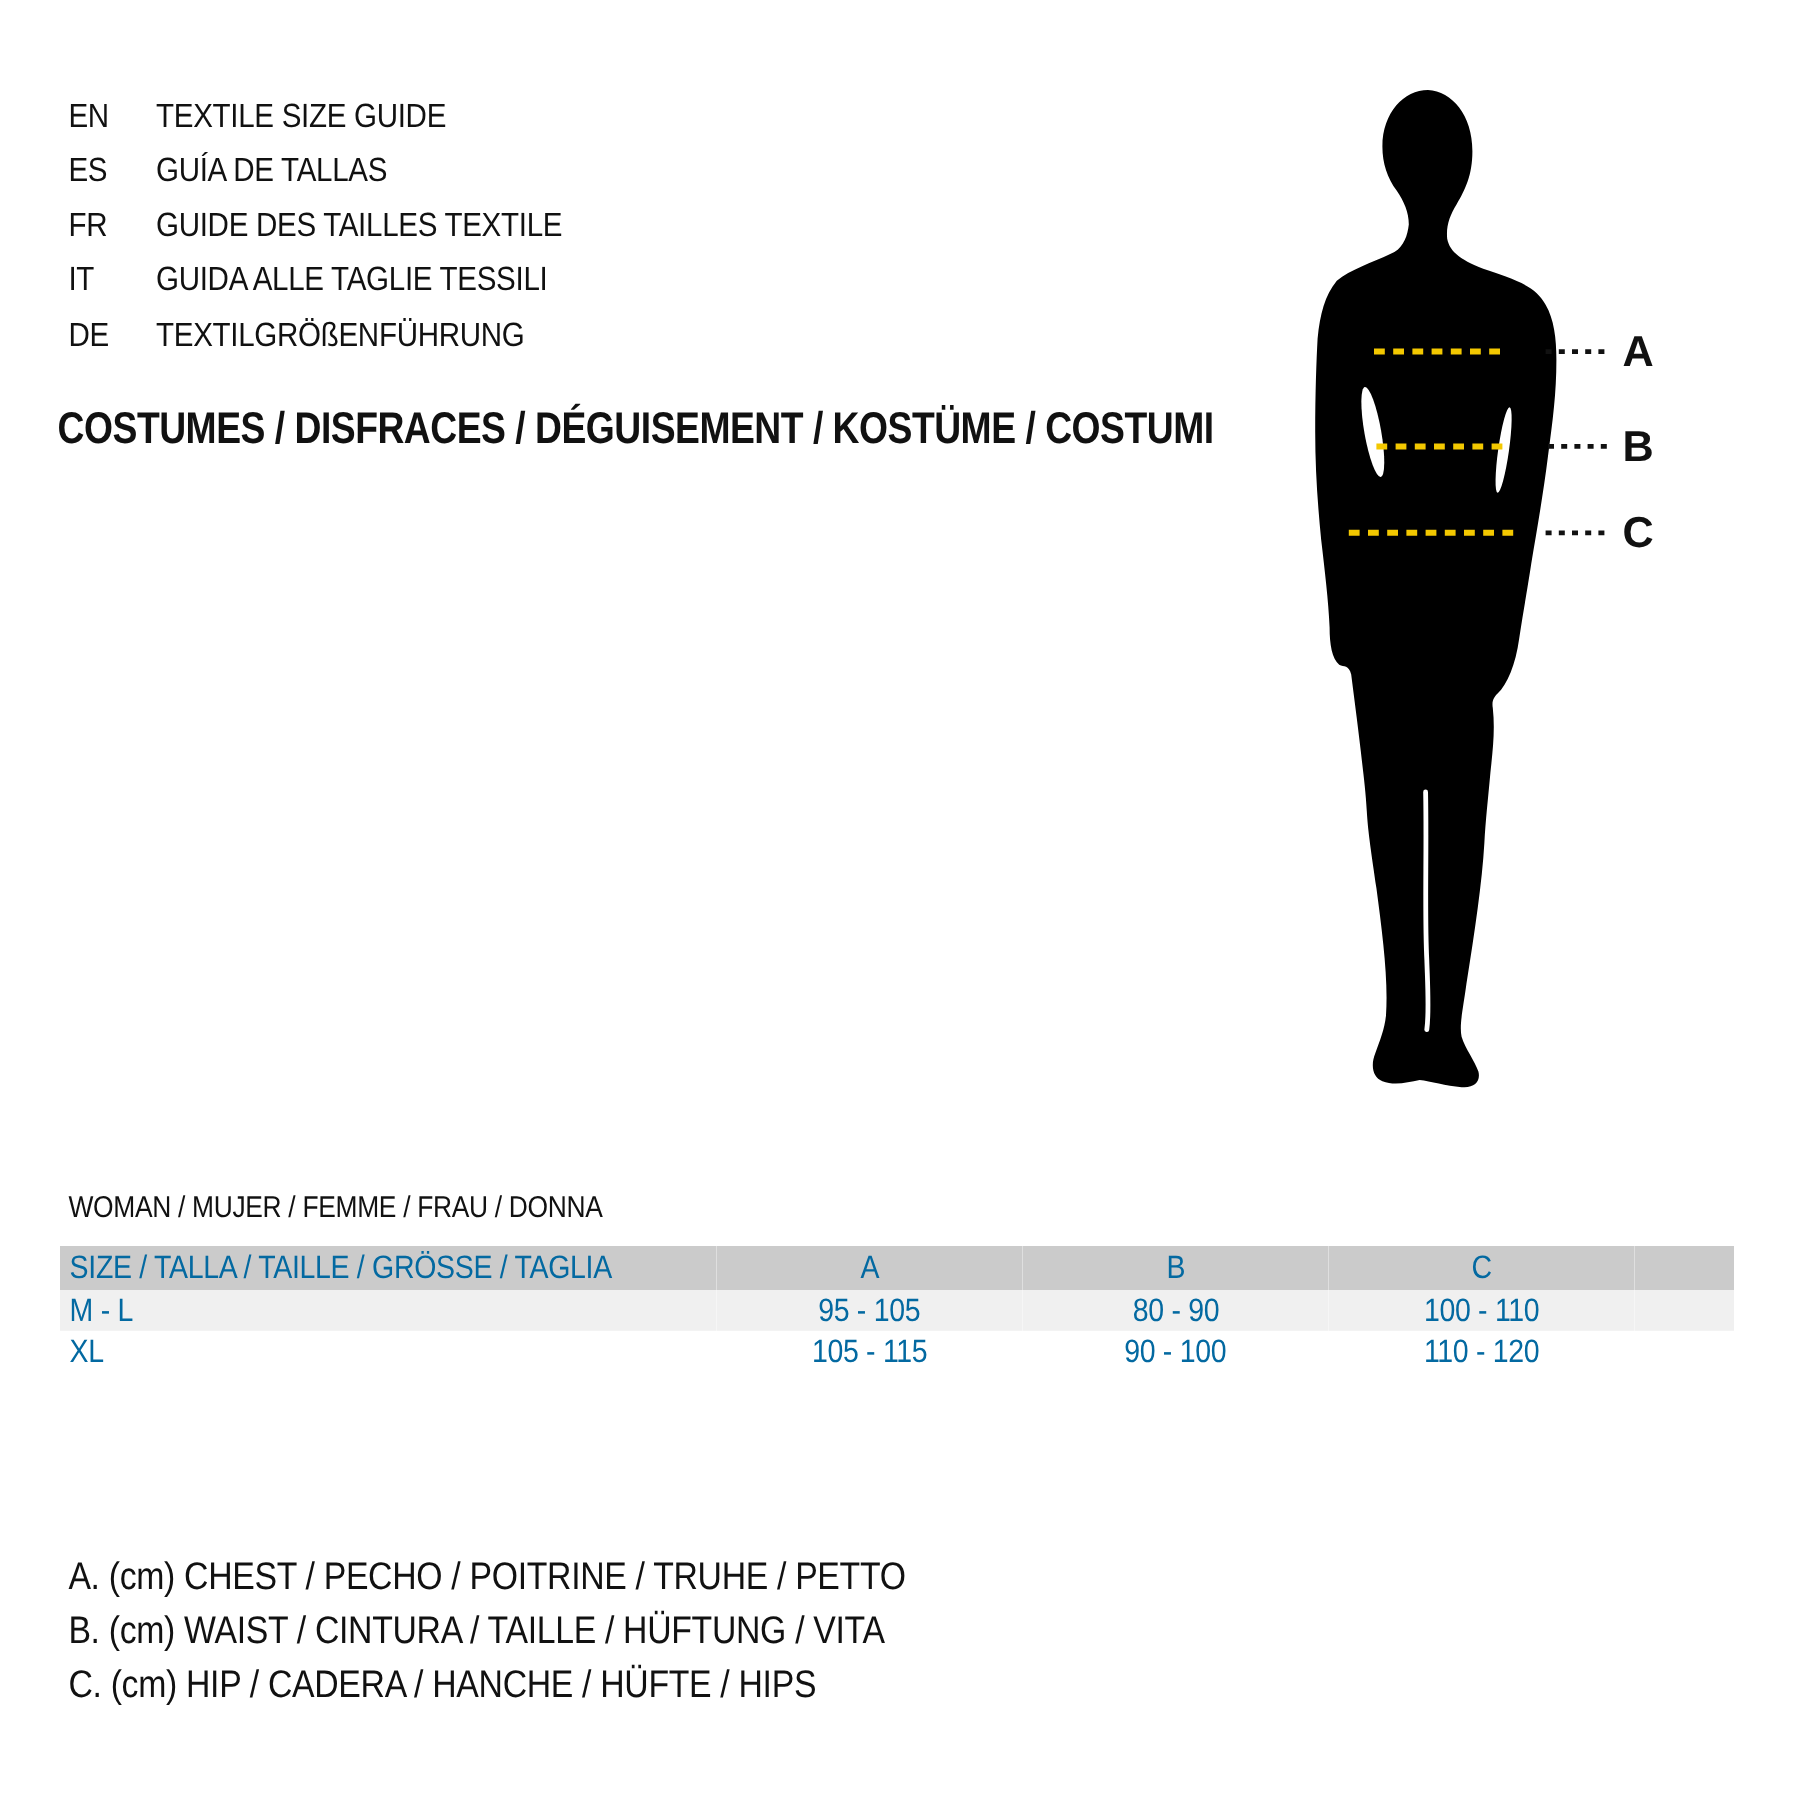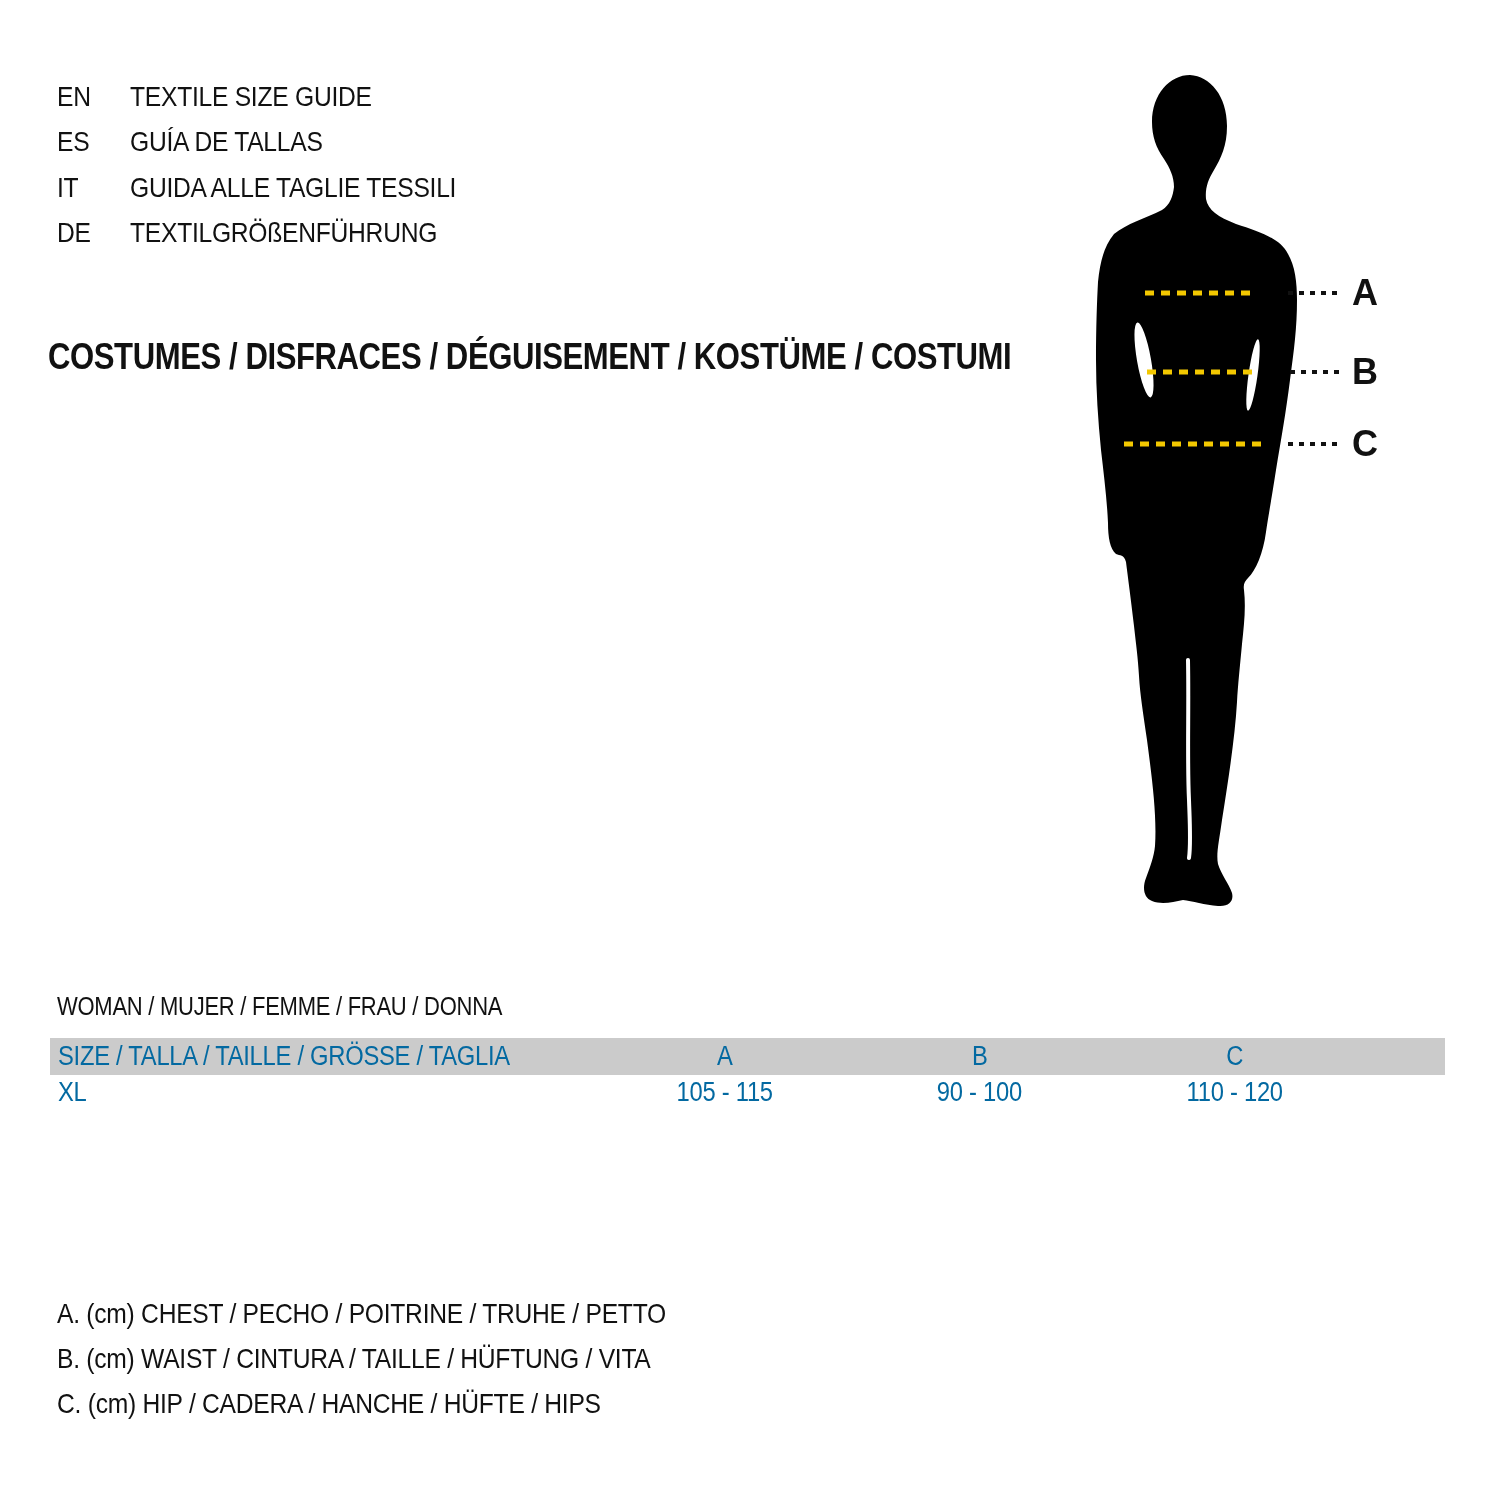--- a/index.html
+++ b/index.html
@@ -36,36 +36,40 @@
     border-collapse:collapse;table-layout:fixed;
     font-size:27px;color:#0369a1;
   }
   .size-table td{padding:0;height:34px;vertical-align:middle;overflow:hidden;}
   .size-table tr.head td{background:#cbcbcb;height:37px;}
   .size-table tr.alt td{background:#f0f0f0;}
   .size-table td.c-size{text-align:left;padding-left:8px;}
   .size-table td.c-val{text-align:center;}
 
   
-  .legend{position:absolute;left:57px;top:1291px;font-size:28px;}
+  .legend{position:absolute;left:57px;top:1291px;font-size:32px;}
   .legend-row{height:45px;display:flex;align-items:center;}
 </style>
 </head>
 <body>
 
 <div class="canvas">
 
   <div class="langs">
     <div class="lang-row">
       <span class="lang-code"><span class="cond">EN</span></span>
       <span class="cond">TEXTILE SIZE GUIDE</span>
     </div>
     <div class="lang-row">
       <span class="lang-code"><span class="cond">ES</span></span>
       <span class="cond">GUÍA DE TALLAS</span>
+    </div>
+    <div class="lang-row">
+      <span class="lang-code"><span class="cond">FR</span></span>
+      <span class="cond">GUIDE DES TAILLES TEXTILE</span>
     </div>
     <div class="lang-row">
       <span class="lang-code"><span class="cond">IT</span></span>
       <span class="cond">GUIDA ALLE TAGLIE TESSILI</span>
     </div>
     <div class="lang-row">
       <span class="lang-code"><span class="cond">DE</span></span>
       <span class="cond">TEXTILGRÖßENFÜHRUNG</span>
     </div>
   </div>
@@ -142,20 +146,27 @@
         <col style="width:83px">
     </colgroup>
     <tbody>
       <tr class="head">
         <td class="c-size"><span class="cond">SIZE / TALLA / TAILLE / GRÖSSE / TAGLIA</span></td>
         <td class="c-val"><span class="cond-c">A</span></td>
         <td class="c-val"><span class="cond-c">B</span></td>
         <td class="c-val"><span class="cond-c">C</span></td>
         <td></td>
       </tr>
+      <tr class="alt">
+        <td class="c-size"><span class="cond">M - L</span></td>
+        <td class="c-val"><span class="cond-c">95 - 105</span></td>
+        <td class="c-val"><span class="cond-c">80 - 90</span></td>
+        <td class="c-val"><span class="cond-c">100 - 110</span></td>
+        <td></td>
+      </tr>
       <tr>
         <td class="c-size"><span class="cond">XL</span></td>
         <td class="c-val"><span class="cond-c">105 - 115</span></td>
         <td class="c-val"><span class="cond-c">90 - 100</span></td>
         <td class="c-val"><span class="cond-c">110 - 120</span></td>
         <td></td>
       </tr>
     </tbody>
   </table>
 

